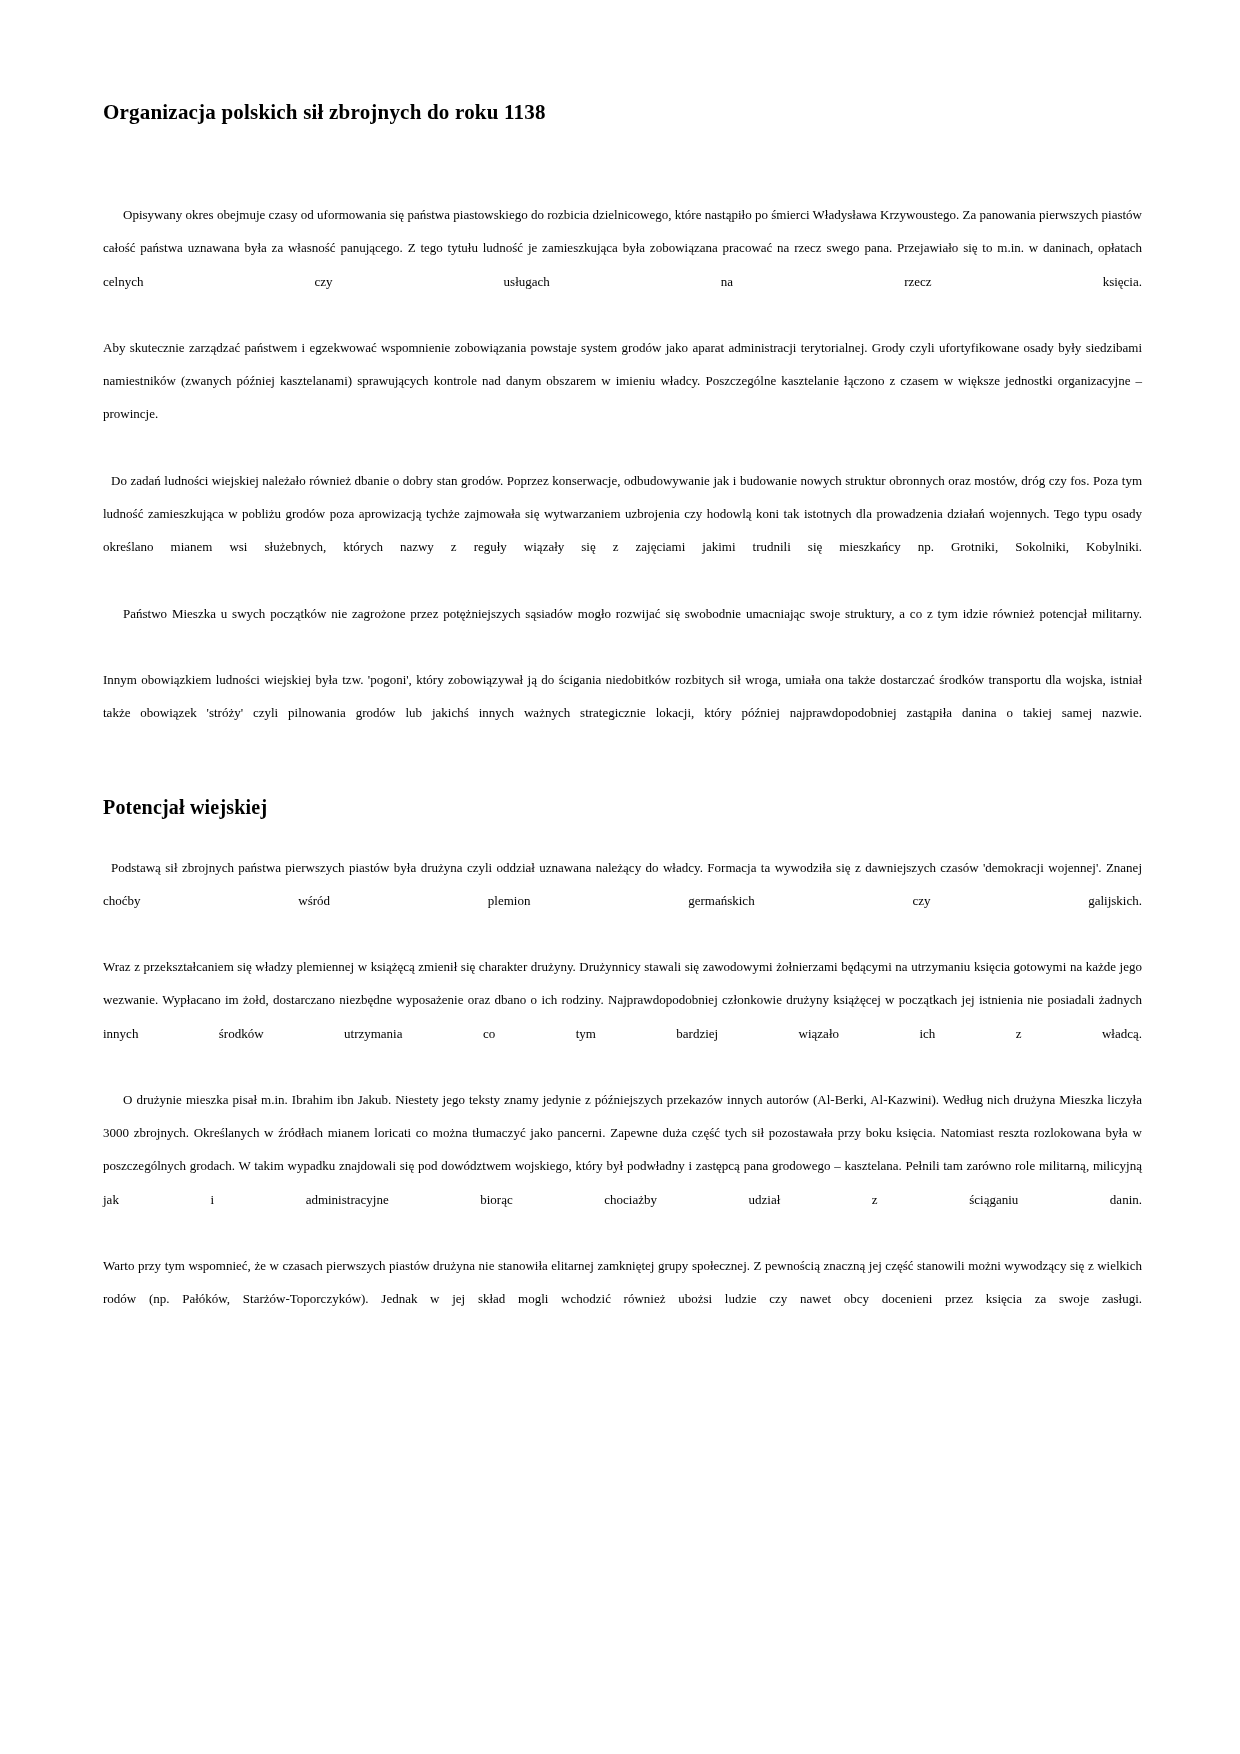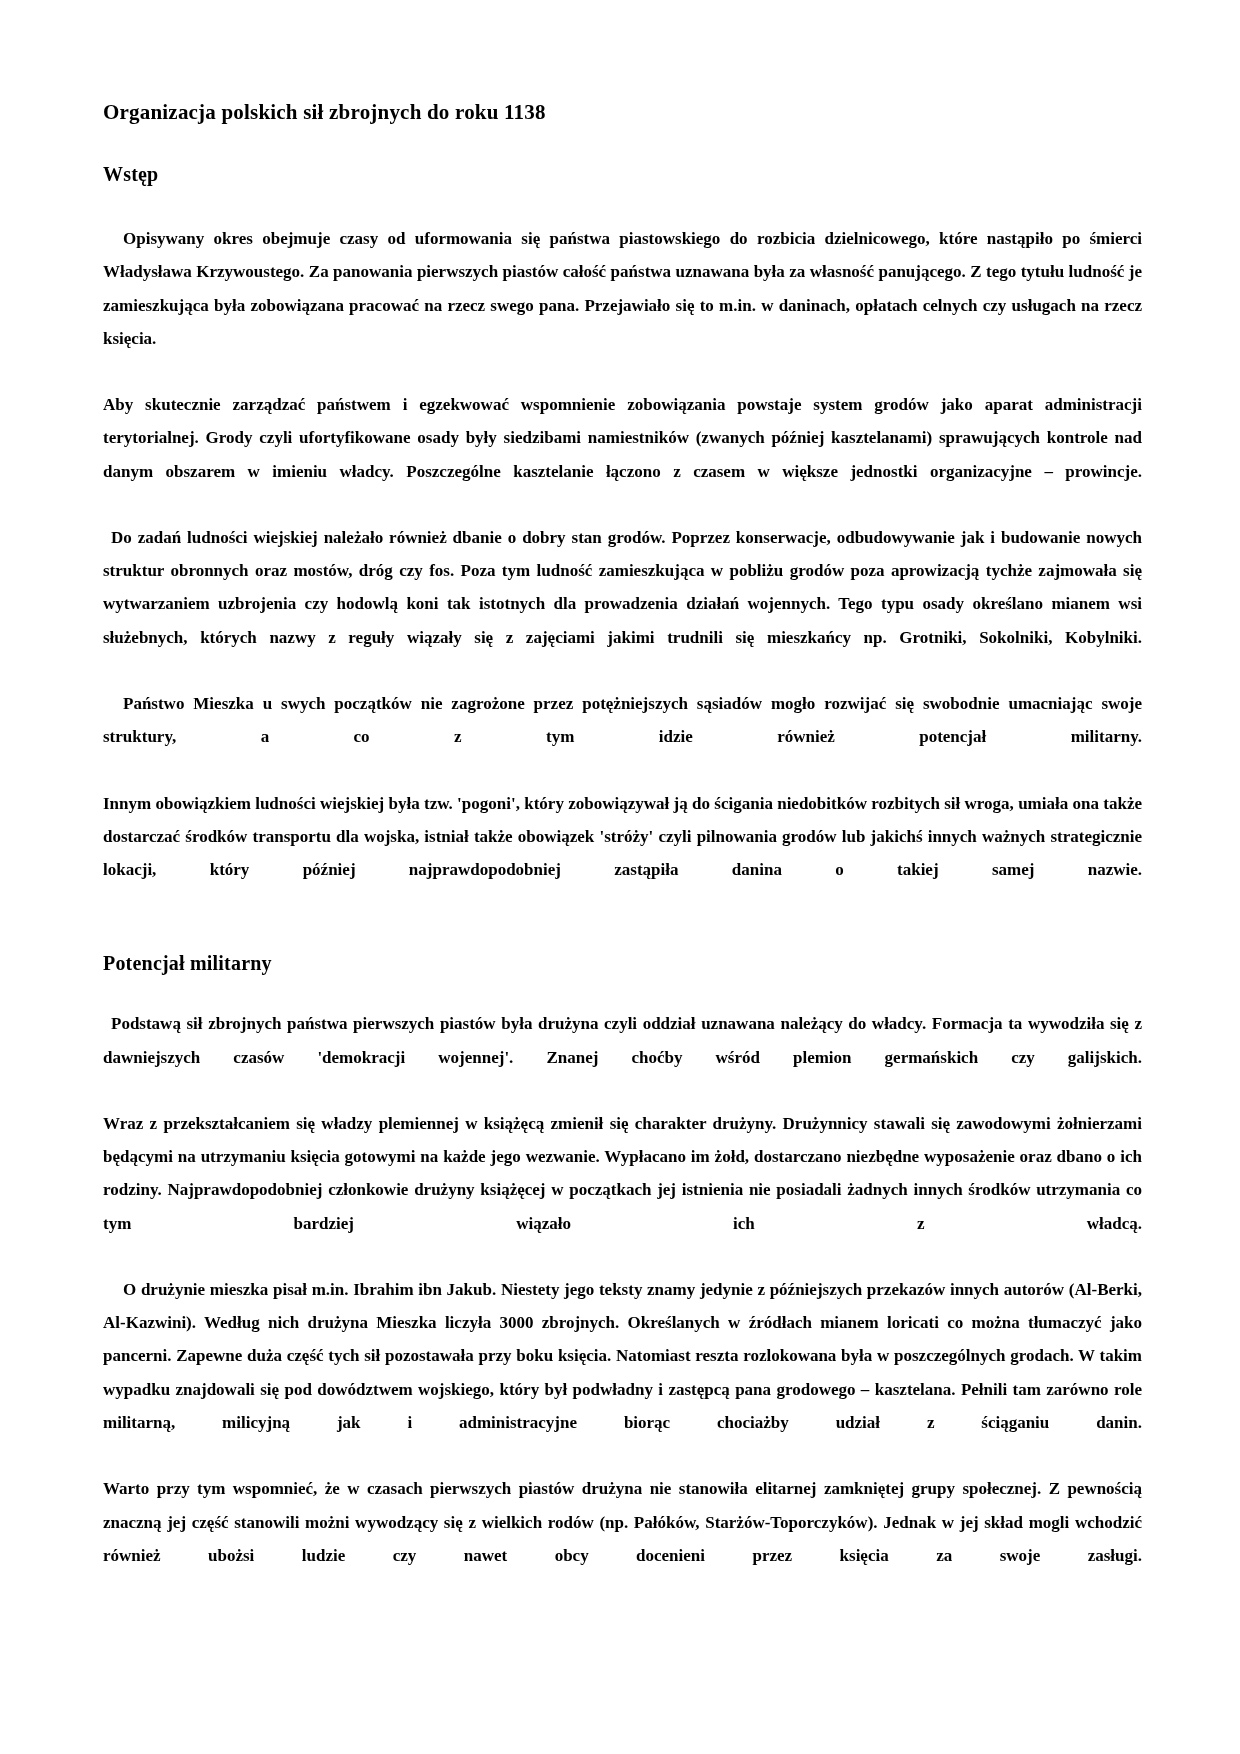--- a/index.html
+++ b/index.html
@@ -36,26 +36,25 @@
     margin: 0;
     line-height: 1.2;
     letter-spacing: 0.2px;
   }
   .spacer-title-to-h1 { height: 37px; }
   .spacer-h1-to-body  { height: 36px; }
   .spacer-before-h2   { height: 32px; }
   .spacer-after-h2    { height: 32px; }
 
   .body-block {
-    font-size: 17px;
+    font-size: 13px;
     line-height: 33.2px;
     text-align: justify;
     text-justify: inter-word;
     hyphens: none;
-    font-weight: bold;
   }
   .para {
     margin: 0;
     text-align: justify;
     text-justify: inter-word;
   }
   
   .indent { text-indent: 20px; }
   .indent-sm { text-indent: 8px; }
   .noindent { text-indent: 0; }
@@ -68,35 +67,34 @@
 </style>
 </head>
 <body>
 
 <div class="page">
 
   <h1 class="doc-title">Organizacja polskich sił zbrojnych do roku 1138</h1>
 
   <div class="spacer-title-to-h1"></div>
 
-  <h2 class="section-heading">Wstęp</h2>
 
   <div class="spacer-h1-to-body"></div>
 
   <div class="body-block">
     <p class="para indent">Opisywany okres obejmuje czasy od uformowania się państwa piastowskiego do rozbicia dzielnicowego, które nastąpiło po śmierci Władysława Krzywoustego. Za panowania pierwszych piastów całość państwa uznawana była za własność panującego. Z tego tytułu ludność je zamieszkująca była zobowiązana pracować na rzecz swego pana. Przejawiało się to m.in. w daninach, opłatach celnych czy usługach na rzecz księcia.</p>
     <p class="para noindent">Aby skutecznie zarządzać państwem i egzekwować wspomnienie zobowiązania powstaje system grodów jako aparat administracji terytorialnej. Grody czyli ufortyfikowane osady były siedzibami namiestników (zwanych później kasztelanami) sprawujących kontrole nad danym obszarem w imieniu władcy. Poszczególne kasztelanie łączono z czasem w większe jednostki organizacyjne – prowincje.</p>
     <p class="para indent-sm">Do zadań ludności wiejskiej należało również dbanie o dobry stan grodów. Poprzez konserwacje, odbudowywanie jak i budowanie nowych struktur obronnych oraz mostów, dróg czy fos. Poza tym ludność zamieszkująca w pobliżu grodów poza aprowizacją tychże zajmowała się wytwarzaniem uzbrojenia czy hodowlą koni tak istotnych dla prowadzenia działań wojennych. Tego typu osady określano mianem wsi służebnych, których nazwy z reguły wiązały się z zajęciami jakimi trudnili się mieszkańcy np. Grotniki, Sokolniki, Kobylniki.</p>
     <p class="para indent">Państwo Mieszka u swych początków nie zagrożone przez potężniejszych sąsiadów mogło rozwijać się swobodnie umacniając swoje struktury, a co z tym idzie również potencjał militarny.</p>
     <p class="para noindent">Innym obowiązkiem ludności wiejskiej była tzw. 'pogoni', który zobowiązywał ją do ścigania niedobitków rozbitych sił wroga, umiała ona także dostarczać środków transportu dla wojska, istniał także obowiązek 'stróży' czyli pilnowania grodów lub jakichś innych ważnych strategicznie lokacji, który później najprawdopodobniej zastąpiła danina o takiej samej nazwie.</p>
   </div>
 
   <div class="spacer-before-h2"></div>
 
-  <h2 class="section-heading">Potencjał militarny</h2>
+  <h2 class="section-heading">Potencjał wiejskiej</h2>
 
   <div class="spacer-after-h2"></div>
 
   <div class="body-block">
     <p class="para indent-sm">Podstawą sił zbrojnych państwa pierwszych piastów była drużyna czyli oddział uznawana należący do władcy. Formacja ta wywodziła się z dawniejszych czasów 'demokracji wojennej'. Znanej choćby wśród plemion germańskich czy galijskich.</p>
     <p class="para noindent">Wraz z przekształcaniem się władzy plemiennej w książęcą zmienił się charakter drużyny. Drużynnicy stawali się zawodowymi żołnierzami będącymi na utrzymaniu księcia gotowymi na każde jego wezwanie. Wypłacano im żołd, dostarczano niezbędne wyposażenie oraz dbano o ich rodziny. Najprawdopodobniej członkowie drużyny książęcej w początkach jej istnienia nie posiadali żadnych innych środków utrzymania co tym bardziej wiązało ich z władcą.</p>
     <p class="para indent">O drużynie mieszka pisał m.in. Ibrahim ibn Jakub. Niestety jego teksty znamy jedynie z późniejszych przekazów innych autorów (Al-Berki, Al-Kazwini). Według nich drużyna Mieszka liczyła 3000 zbrojnych. Określanych w źródłach mianem loricati co można tłumaczyć jako pancerni. Zapewne duża część tych sił pozostawała przy boku księcia. Natomiast reszta rozlokowana była w poszczególnych grodach. W takim wypadku znajdowali się pod dowództwem wojskiego, który był podwładny i zastępcą pana grodowego – kasztelana. Pełnili tam zarówno role militarną, milicyjną jak i administracyjne biorąc chociażby udział z ściąganiu danin.</p>
     <p class="para noindent">Warto przy tym wspomnieć, że w czasach pierwszych piastów drużyna nie stanowiła elitarnej zamkniętej grupy społecznej. Z pewnością znaczną jej część stanowili możni wywodzący się z wielkich rodów (np. Pałóków, Starżów-Toporczyków). Jednak w jej skład mogli wchodzić również ubożsi ludzie czy nawet obcy docenieni przez księcia za swoje zasługi.</p>
   </div>
 

